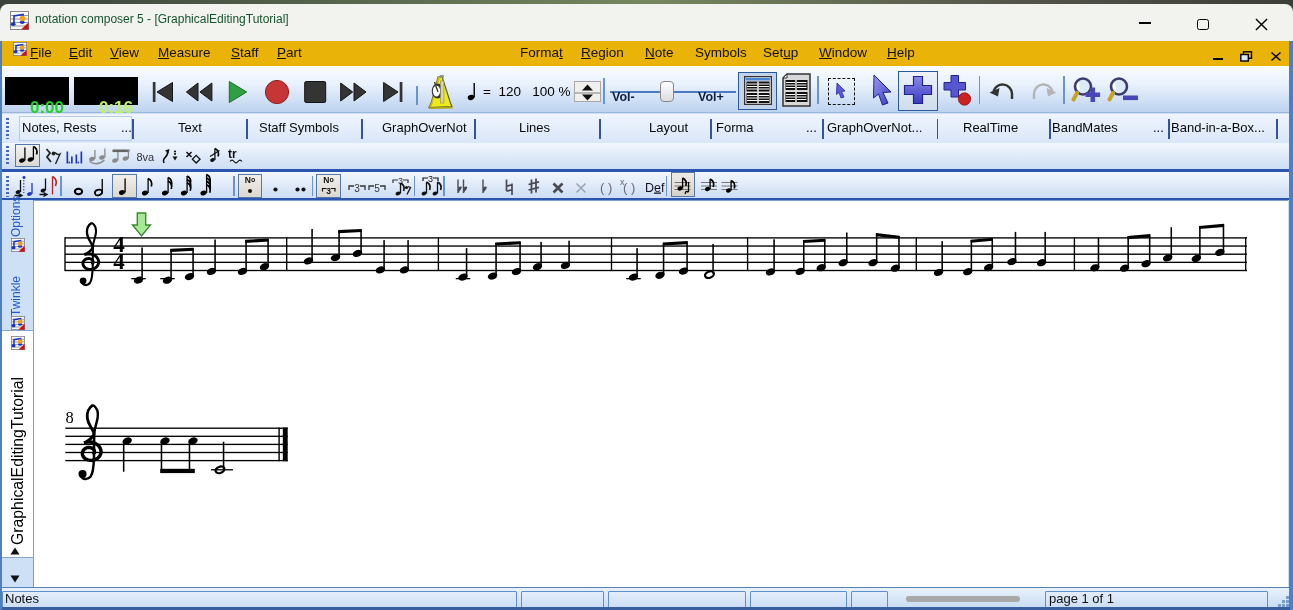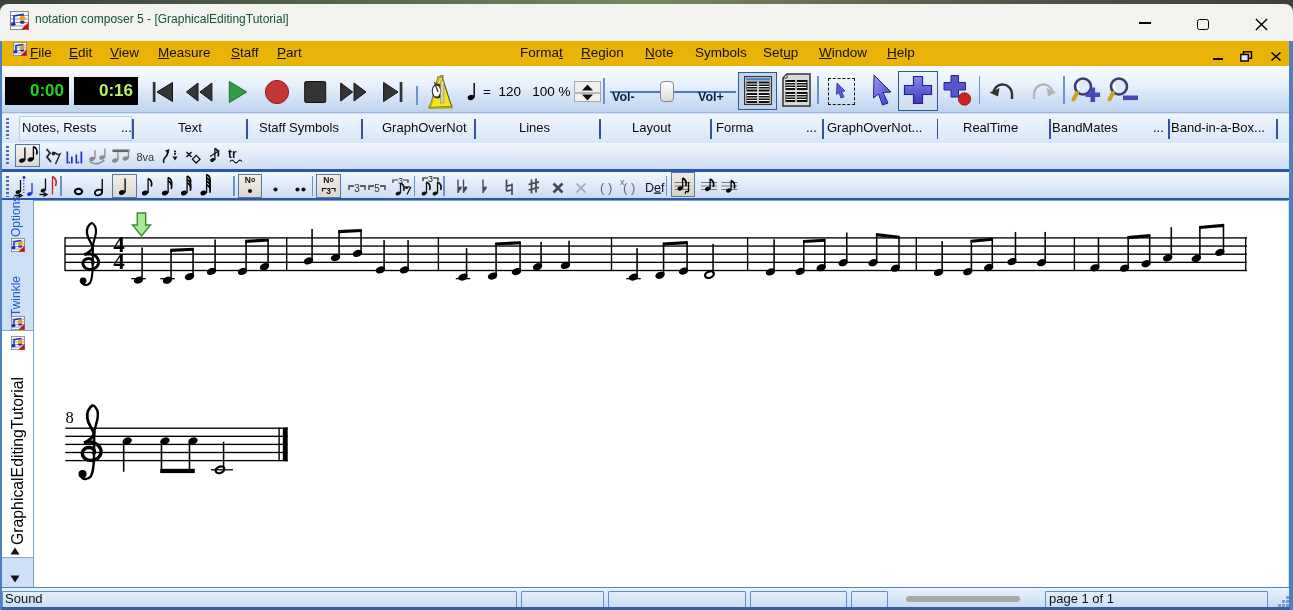--- a/index.html
+++ b/index.html
@@ -31,21 +31,21 @@
  border-left:1.5px solid #7ba0cc;border-top:1.5px solid #7ba0cc;}
 #status{position:absolute;left:0;top:521px;width:1287px;height:23px;
  background:linear-gradient(#e9f2fd,#c3d9f2);border-top:1px solid #5580b8;}
 .panel{position:absolute;top:2.5px;height:17px;border:1px solid #6090c8;border-radius:1px;
  background:linear-gradient(#e4eefb,#cbdef5);font-size:13px;color:#111;}
 .vsep{position:absolute;width:1.5px;background:#6a94cc;}
 .tsep{position:absolute;width:1.5px;background:#33539e;top:5px;height:20px;}
 .tabtx{position:absolute;top:6px;font-size:13px;color:#0a0a0a;white-space:nowrap;}
 .dots{position:absolute;width:3px;background-image:repeating-linear-gradient(#4868b8 0 2px,transparent 2px 4px);}
 .timer{position:absolute;top:11px;width:64px;height:28px;background:#000;
- font-weight:bold;font-size:17px;text-align:right;padding:4px 5px 0 0;}
+ font-weight:bold;font-size:17px;text-align:right;padding:21px 5px 0 0;}
 </style></head><body>
 <div id="win">
 <div id="title">
 <svg class="abs" style="left:10px;top:7px" width="19" height="19" viewBox="0 0 19 19">
 <rect x="0.5" y="0.5" width="18" height="18" fill="#f8f8f8" stroke="#888"></rect>
 <g stroke="#999" stroke-width="1">
           <path d="M1 4.5h17M1 8h17M1 11.5h17M1 15h17"></path>
         </g>
 <path d="M4 13 L4 5 L13 3.5 L13 11" stroke="#1733c8" stroke-width="1.6" fill="none"></path>
 <ellipse cx="3.2" cy="13.2" rx="2.4" ry="1.8" fill="#1733c8"></ellipse>
@@ -233,21 +233,21 @@
 <div class="tsep" style="left:934.5px"></div>
 <div class="tsep" style="left:1047px"></div>
 <div class="tsep" style="left:1166px"></div>
 <div class="tsep" style="left:1274px"></div>
 <span class="tabtx" style="left:20px">Notes, Rests</span>
 <span class="tabtx" style="left:119px">...</span>
 <span class="tabtx" style="left:176px">Text</span>
 <span class="tabtx" style="left:257px">Staff Symbols</span>
 <span class="tabtx" style="left:380px">GraphOverNot</span>
 <span class="tabtx" style="left:517px">Lines</span>
-<span class="tabtx" style="left:630px">Layout</span>
+<span class="tabtx" style="left:647px">Layout</span>
 <span class="tabtx" style="left:714px">Forma</span>
 <span class="tabtx" style="left:804px">...</span>
 <span class="tabtx" style="left:825px">GraphOverNot...</span>
 <span class="tabtx" style="left:961px">RealTime</span>
 <span class="tabtx" style="left:1050px">BandMates</span>
 <span class="tabtx" style="left:1151px">...</span>
 <span class="tabtx" style="left:1169px">Band-in-a-Box...</span>
 </div>
 <div id="rowsep1"></div>
 <div id="row1">
@@ -585,21 +585,21 @@
           </svg>
 </div>
 </div>
 <div id="status">
 <div class="panel" style="left:0px;width:515px"></div>
 <div class="panel" style="left:519px;width:83px"></div>
 <div class="panel" style="left:606px;width:138px"></div>
 <div class="panel" style="left:748px;width:97px"></div>
 <div class="panel" style="left:849px;width:37px"></div>
 <div class="panel" style="left:1043px;width:223px"></div>
-<span class="abs" style="left:3px;top:3px;font-size:13px;color:#111">Sound</span>
+<span class="abs" style="left:3px;top:3px;font-size:13px;color:#111">Notes</span>
 <span class="abs" style="left:1047px;top:3px;font-size:13px;color:#111">page 1 of 1</span>
 <div class="abs" style="left:904px;top:7.5px;width:114px;height:6px;background:#a8a8a8;border-radius:3px"></div>
 <div class="abs" style="left:1284px;top:16px;width:2.5px;height:2.5px;background:#7a9cc8"></div>
         <div class="abs" style="left:1284px;top:12px;width:2.5px;height:2.5px;background:#7a9cc8"></div>
         <div class="abs" style="left:1284px;top:8px;width:2.5px;height:2.5px;background:#7a9cc8"></div>
         <div class="abs" style="left:1280px;top:16px;width:2.5px;height:2.5px;background:#7a9cc8"></div>
         <div class="abs" style="left:1280px;top:12px;width:2.5px;height:2.5px;background:#7a9cc8"></div>
         <div class="abs" style="left:1276px;top:16px;width:2.5px;height:2.5px;background:#7a9cc8"></div>
 </div>
 <div class="abs" style="left:0;top:540.5px;width:1288px;height:3.5px;background:#3a5f9e"></div>

